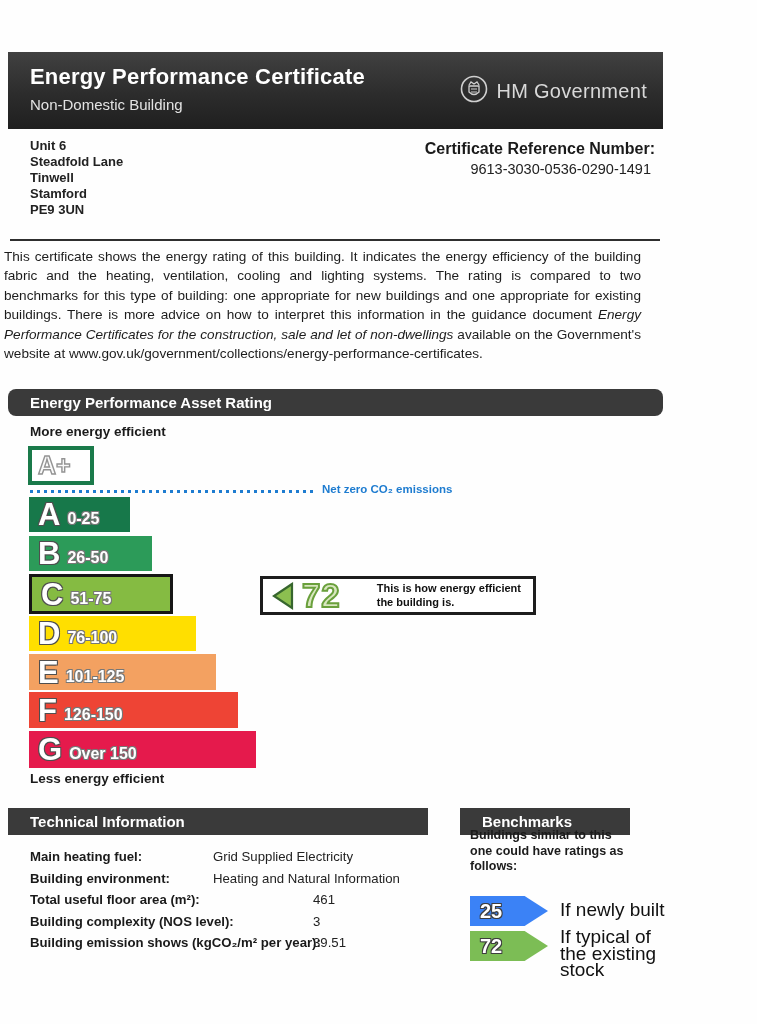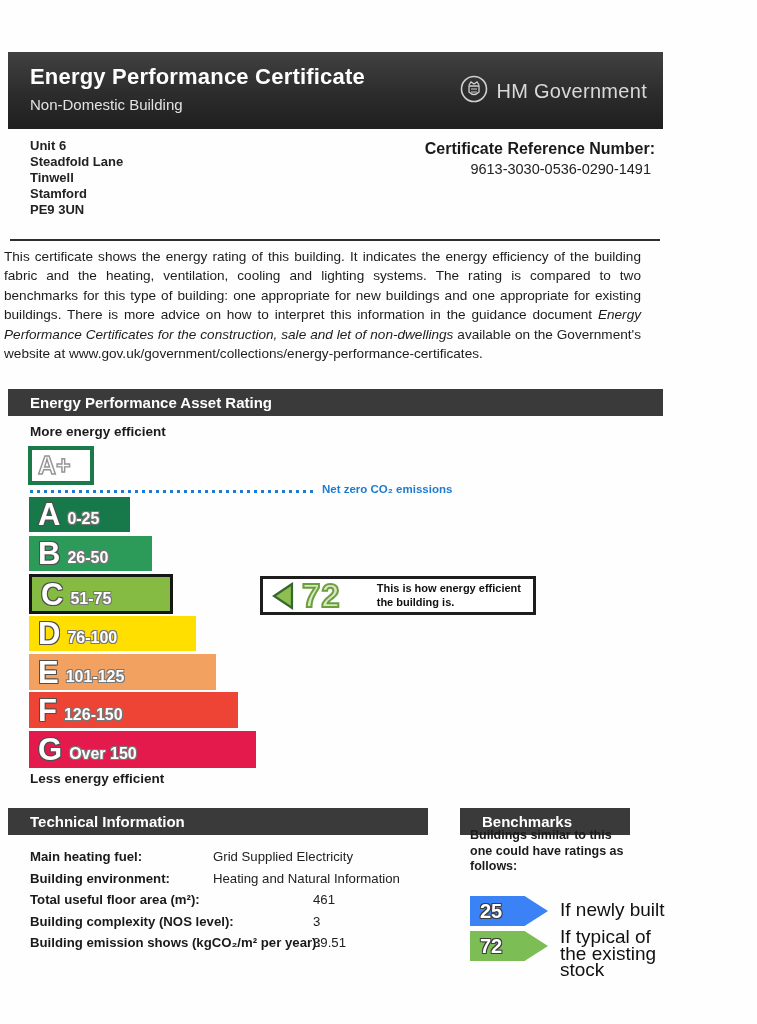--- a/index.html
+++ b/index.html
@@ -23,21 +23,21 @@
 
   
   .divider{position:absolute;left:10px;top:239px;width:650px;height:2px;background:#2e2e2e;}
   .intro{position:absolute;left:4px;top:247px;width:637px;font-size:13.6px;line-height:19.4px;
          text-align:justify;color:#1c1c1c;}
   .intro .it{font-style:italic;}
 
   
   .section-bar{position:absolute;height:27px;background:#3a3a3a;color:#fff;font-weight:bold;
                font-size:15px;line-height:27px;padding-left:22px;box-sizing:border-box;}
-  .bar-asset{left:8px;top:389px;width:655px;}
+  .bar-asset{left:8px;top:389px;width:655px;border-radius:8px;}
   .bar-tech{left:8px;top:808px;width:420px;}
   .bar-bench{left:460px;top:808px;width:170px;}
 
   
   .more-label{position:absolute;left:30px;top:424px;font-size:13.5px;font-weight:bold;}
   .less-label{position:absolute;left:30px;top:771px;font-size:13.5px;font-weight:bold;}
   .aplus-box{position:absolute;left:28px;top:446px;width:66px;height:39px;border:4px solid #1a7a4a;
              background:#fff;box-sizing:border-box;display:flex;align-items:center;}
   .aplus-text{font-size:25px;font-weight:bold;margin-left:6px;color:#fafafa;
               -webkit-text-stroke:1.4px #949494;line-height:1;}

